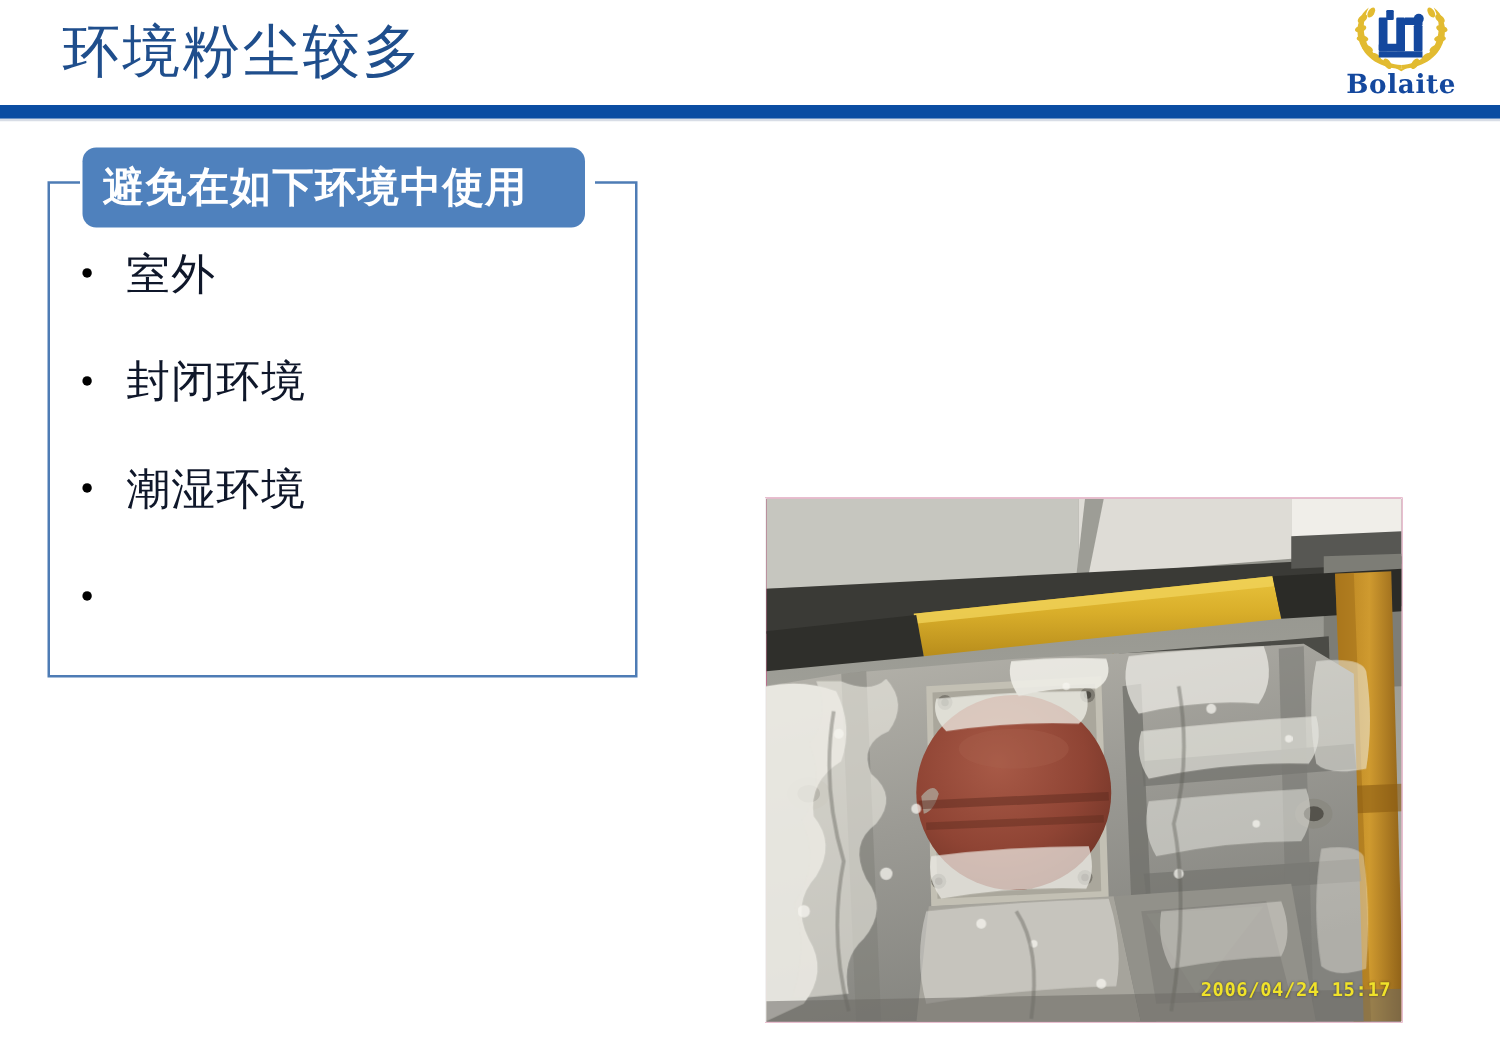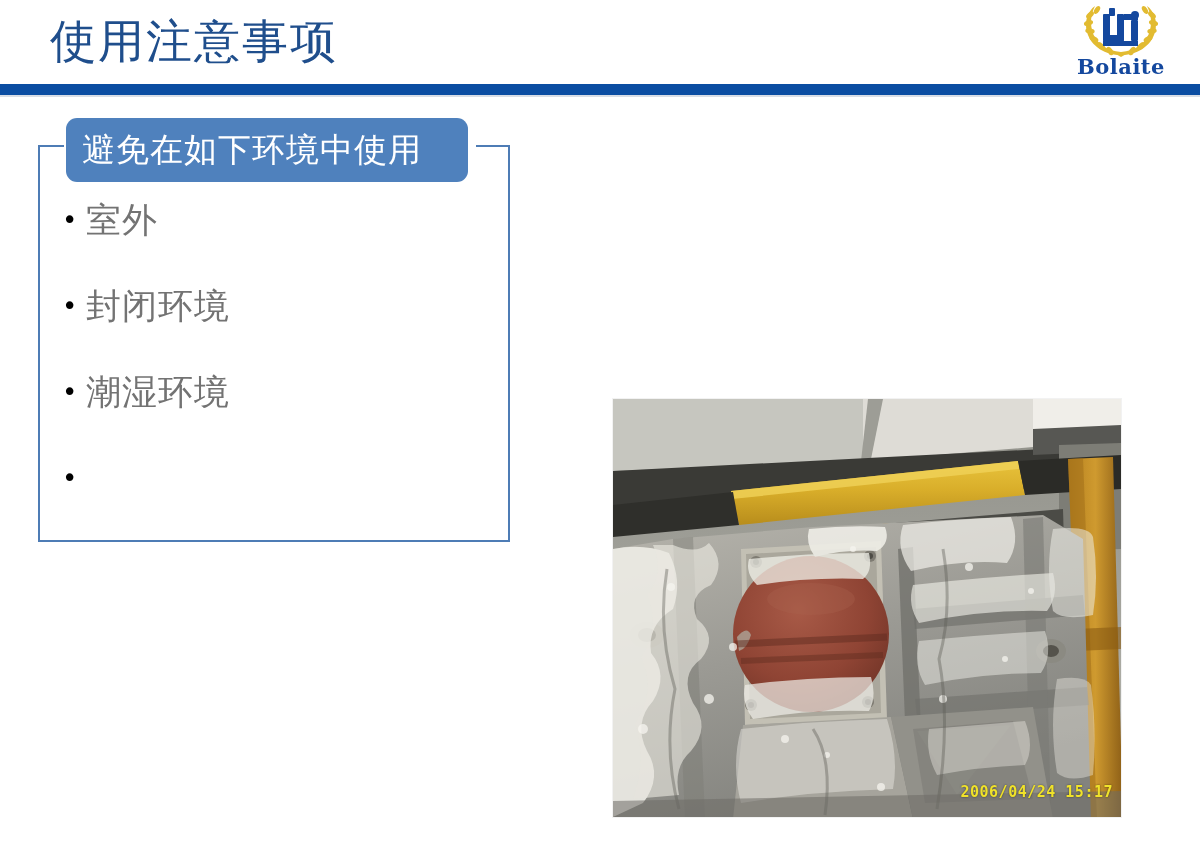--- a/index.html
+++ b/index.html
@@ -108,20 +108,21 @@
     border-radius: 11px;
     display: flex;
     align-items: center;
   }
   #badge-label {
     color: #ffffff;
     font-size: 33px;
     letter-spacing: 1px;
     padding-left: 16px;
     white-space: nowrap;
+    font-weight: bold;
   }
 
   
   #bullet-list {
     position: absolute;
     left: 62px;
     top: 196px;
     width: 430px;
     margin: 0;
     padding: 0;
@@ -138,22 +139,23 @@
     flex: 0 0 24px;
     font-size: 26px;
     line-height: 48px;
     text-align: left;
     color: #000000;
   }
   .bullet-text {
     font-size: 35px;
     line-height: 48px;
     letter-spacing: 1px;
-    color: #737373;
+    color: #0f172a;
     white-space: nowrap;
+    margin-left: 15px;
   }
 
   
   #photo {
     position: absolute;
     left: 612px;
     top: 398px;
     width: 510px;
     height: 420px;
     overflow: hidden;
@@ -173,21 +175,21 @@
     letter-spacing: 0.5px;
     text-shadow: 0 0 2px rgba(0,0,0,.55);
     pointer-events: none;
   }
 </style>
 </head>
 <body>
 
 <div id="slide">
 
-  <div id="slide-title">使用注意事项</div>
+  <div id="slide-title">环境粉尘较多</div>
 
   <div id="title-rule"></div>
   <div id="title-rule-shadow"></div>
 
   <div id="logo">
     <div id="logo-mark">
       <svg viewBox="0 0 86 56" width="86" height="56" aria-hidden="true">
 
         <g fill="#E2BB31">
           <path d="M43 53 C 28 53, 13 45, 9 30 C 6 19, 10 9, 17 4 C 13 12, 12 20, 14 28 C 17 41, 29 49, 43 50 Z"></path>

